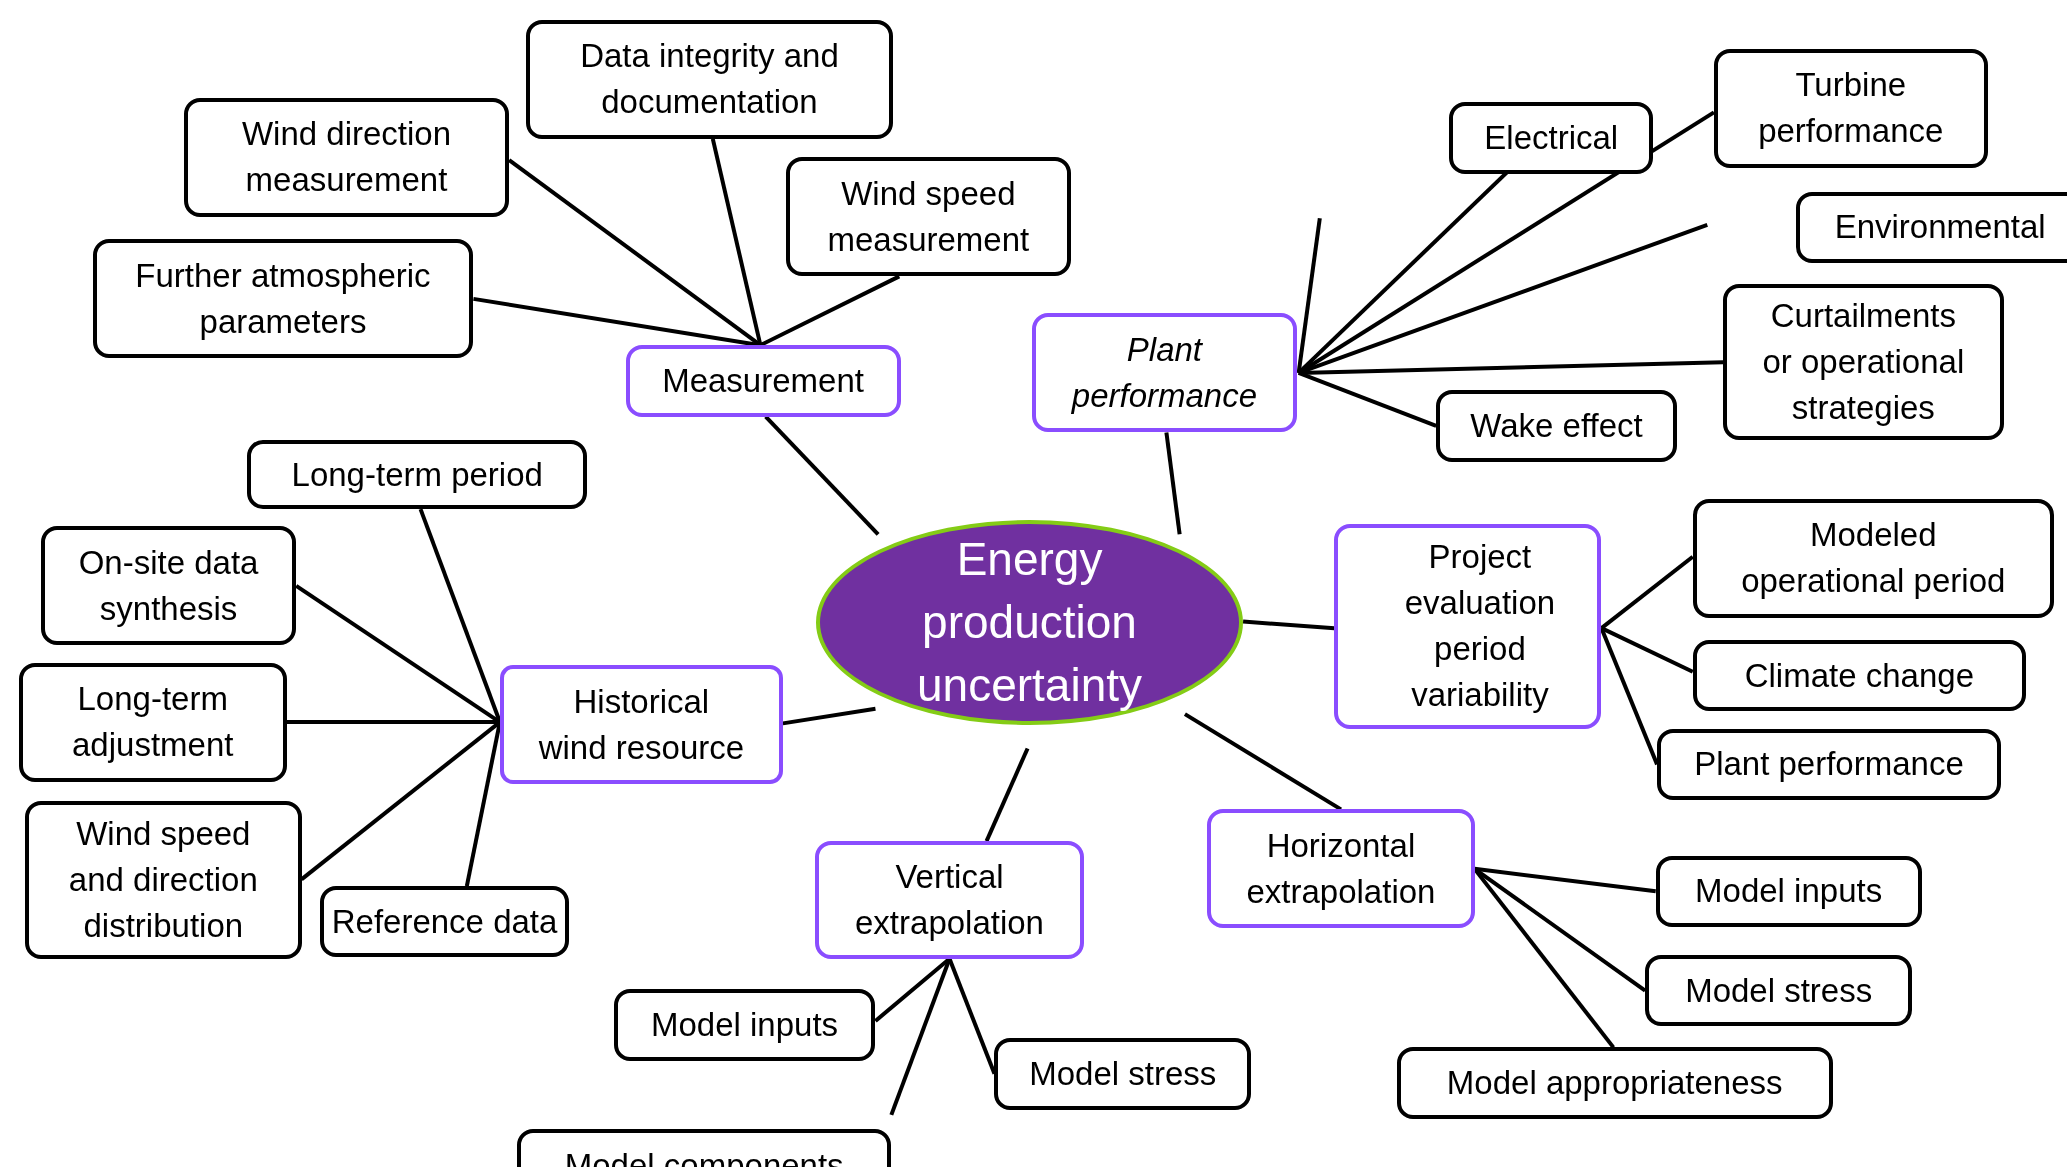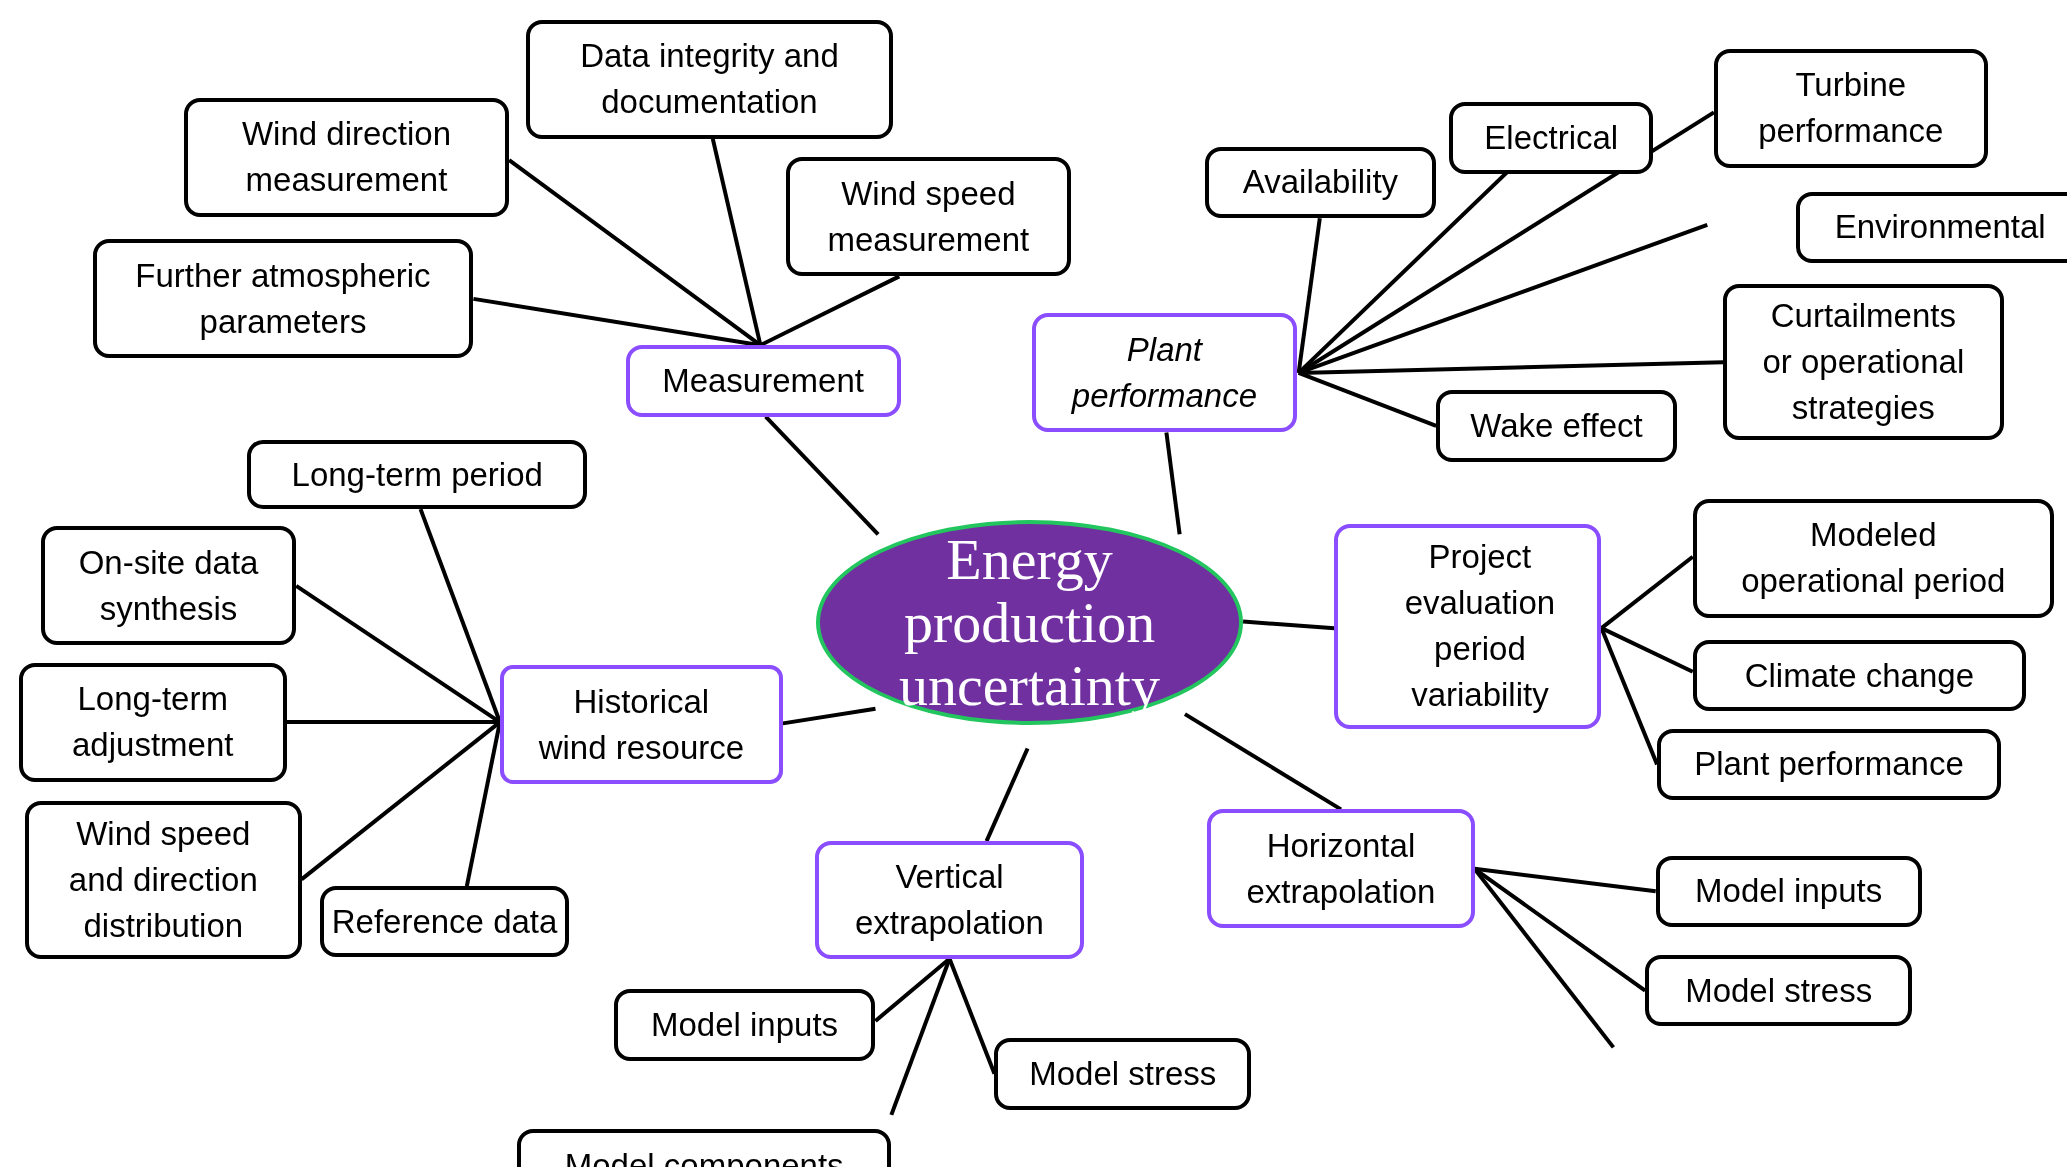--- a/index.html
+++ b/index.html
@@ -11,25 +11,25 @@
     display: flex; align-items: center; justify-content: center;
     text-align: center; background: #ffffff;
     font-family: "Liberation Sans", sans-serif; color: #000000;
     font-size: 33px; line-height: 46px; white-space: pre-line;
     border-radius: 16px;
   }
   .leaf { border: 4px solid #000000; }
   .branch { border: 4px solid #8a4dff; }
   .root {
     position: absolute; box-sizing: border-box;
-    border: 4px solid #22c55e; border-radius: 50%;
+    border: 4px solid #84cc16; border-radius: 50%;
     display: flex; align-items: center; justify-content: center;
     text-align: center; color: #ffffff;
-    font-family: Liberation Serif, serif;
-    font-size: 58px; line-height: 63px; white-space: pre-line;
+    font-family: Liberation Sans, sans-serif;
+    font-size: 46px; line-height: 63px; white-space: pre-line;
   }
 </style>
 </head>
 <body>
 
 <div id="canvas">
   <svg id="edges">
       <line x1="878.1113243761997" y1="534.2725527831094" x2="765.7024952015355" y2="416.573896353167" stroke="#000000" stroke-width="4"></line>
       <line x1="1179.6314779270633" y1="534.2725527831094" x2="1166.4069097888676" y2="432.4433781190019" stroke="#000000" stroke-width="4"></line>
       <line x1="1243.1094049904032" y1="621.5547024952016" x2="1334.358925143954" y2="628.1669865642995" stroke="#000000" stroke-width="4"></line>
@@ -74,21 +74,20 @@
   <div class="node leaf" id="l-meas-2" style="left: 785.539px; top: 157.372px; width: 285.651px; height: 119.021px;">Wind speed
 measurement</div>
   <div class="node leaf" id="l-meas-3" style="left: 92.572px; top: 239.365px; width: 380.868px; height: 119.021px;">Further atmospheric
 parameters</div>
 
   <div class="node branch" id="b-plant" style="left: 1031.52px; top: 313.422px; width: 265.814px; height: 119.021px; border-color: rgb(138, 77, 255); font-style: italic;">Plant
 performance</div>
   <div class="node leaf" id="l-plant-0" style="left: 1449.41px; top: 58.1881px; width: 203.658px; height: 71.4127px; margin-top: 44px;">Electrical</div>
   <div class="node leaf" id="l-plant-1" style="left: 1713.9px; top: 48.9309px; width: 273.749px; height: 119.021px;">Turbine
 performance</div>
-  <div class="node leaf" id="l-plant-2" style="left: 1204.76px; top: 146.793px; width: 231.43px; height: 71.4127px;">Availability</div>
   <div class="node leaf" id="l-plant-3" style="left: 1796px; top: 191.756px; width: 288.296px; height: 71.4127px;">Environmental</div>
   <div class="node leaf" id="l-plant-4" style="left: 1723.16px; top: 284.328px; width: 280.361px; height: 156.05px;">Curtailments
 or operational
 strategies</div>
   <div class="node leaf" id="l-plant-5" style="left: 1436.19px; top: 390.125px; width: 240.687px; height: 71.4127px;">Wake effect</div>
 
   <div class="node branch" id="b-hist" style="left: 499.889px; top: 665.196px; width: 283.006px; height: 119.021px; border-color: rgb(138, 77, 255); border-radius: 13px;">Historical
 wind resource</div>
   <div class="node leaf" id="l-hist-0" style="left: 247.299px; top: 440.378px; width: 339.871px; height: 68.7678px;">Long-term period</div>
   <div class="node leaf" id="l-hist-1" style="left: 40.9962px; top: 526.338px; width: 255.234px; height: 119.021px;">On-site data
@@ -112,13 +111,14 @@
   <div class="node branch" id="b-vert" style="left: 814.633px; top: 841.083px; width: 269.781px; height: 117.699px; border-color: rgb(138, 77, 255);">Vertical
 extrapolation</div>
   <div class="node leaf" id="l-vert-0" style="left: 613.62px; top: 989.198px; width: 261.846px; height: 71.4127px;">Model inputs</div>
   <div class="node leaf" id="l-vert-1" style="left: 517.081px; top: 1129px; width: 374.255px; height: 73px;">Model components</div>
   <div class="node leaf" id="l-vert-2" style="left: 994.488px; top: 1038.13px; width: 256.557px; height: 71.4127px;">Model stress</div>
 
   <div class="node branch" id="b-horz" style="left: 1207.4px; top: 809.344px; width: 267.136px; height: 119.021px; border-color: rgb(138, 77, 255);">Horizontal
 extrapolation</div>
   <div class="node leaf" id="l-horz-0" style="left: 1655.72px; top: 855.63px; width: 265.814px; height: 71.4127px;">Model inputs</div>
   <div class="node leaf" id="l-horz-1" style="left: 1645.14px; top: 954.814px; width: 267.136px; height: 71.4127px;">Model stress</div>
+  <div class="node leaf" id="l-horz-2" style="left: 1396.51px; top: 1047.39px; width: 436.411px; height: 71.4127px;">Model appropriateness</div>
 </div>
 
 </body></html>

